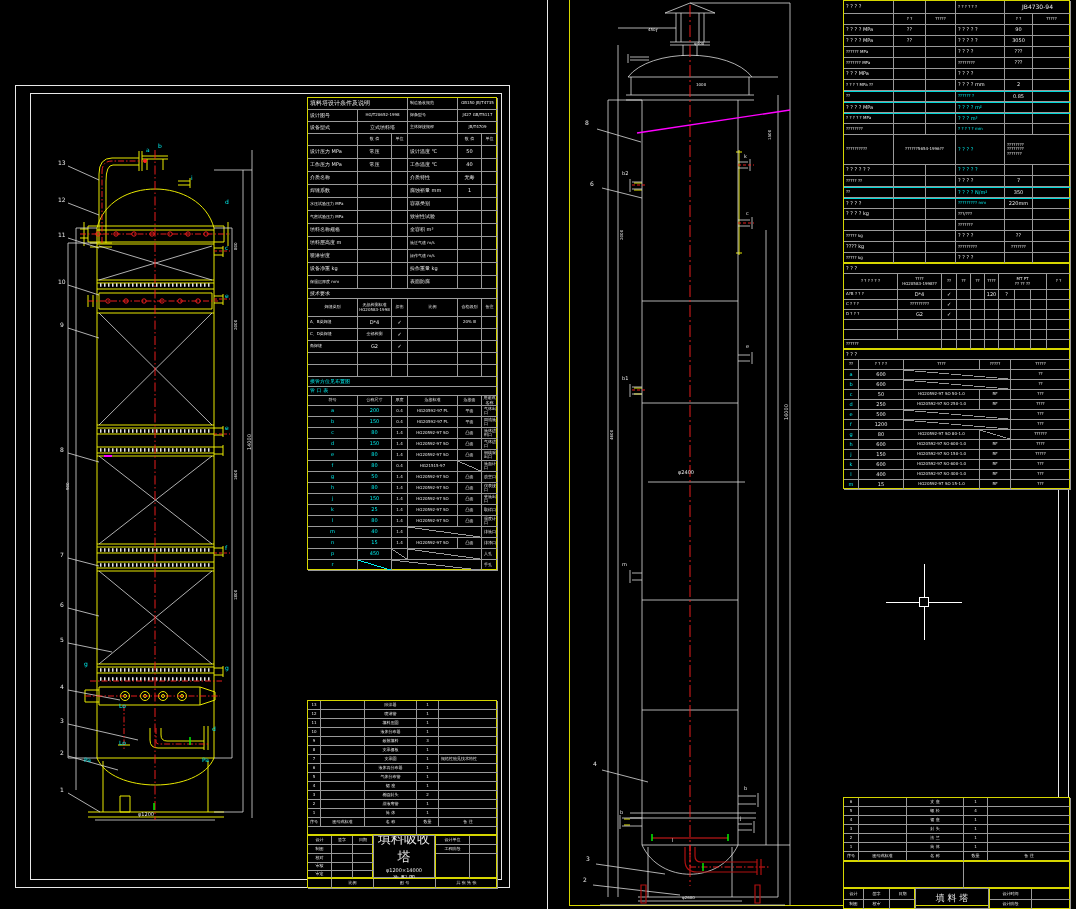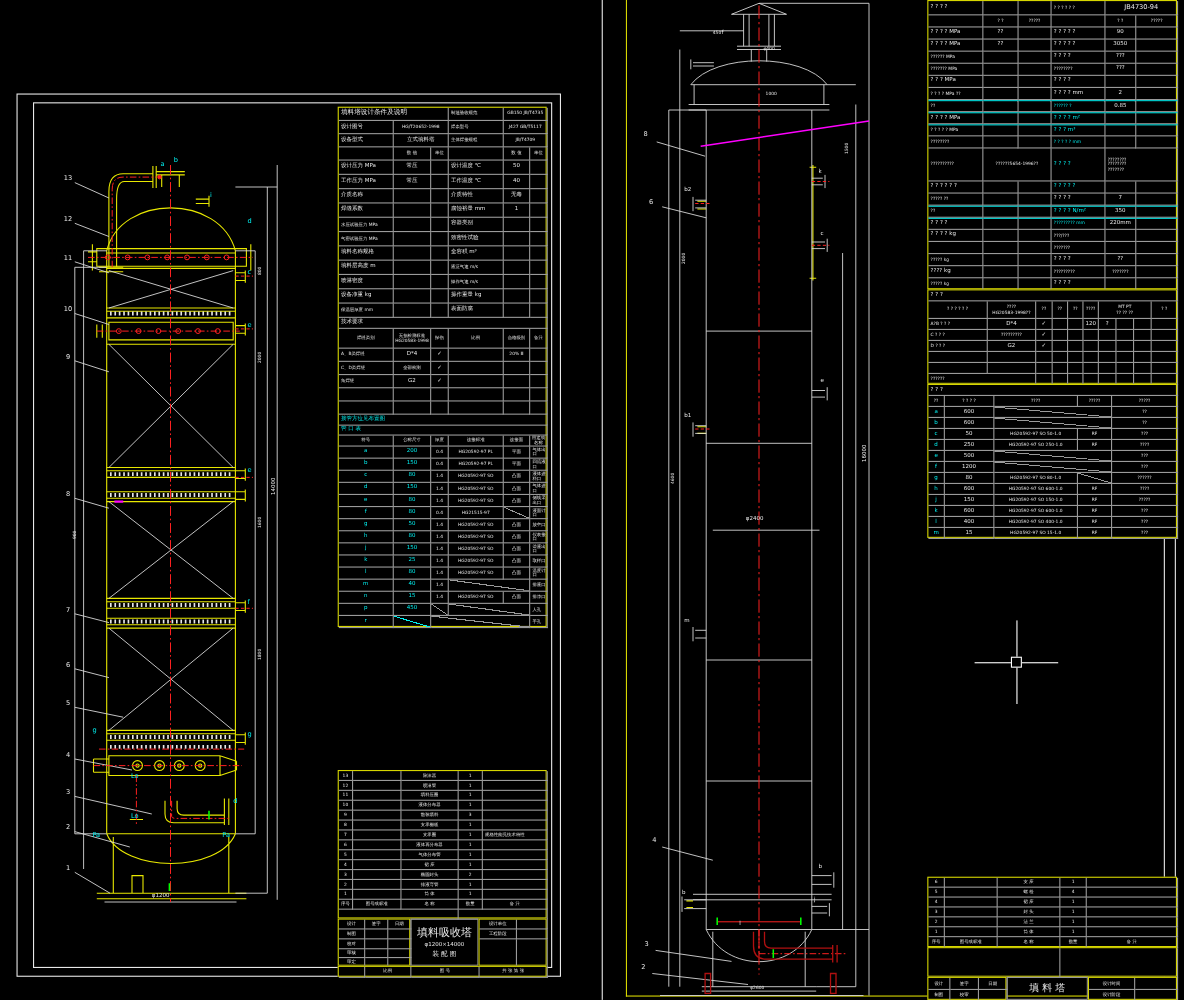--- a/index.html
+++ b/index.html
@@ -103,21 +103,21 @@
     <g stroke="#ff00ff" stroke-width="1.4" fill="none">
       <path d="M637,133 L790,110"></path>
       <path d="M104,456 H112" stroke-width="2"></path>
     </g>
     <g stroke="#00ff00" stroke-width="1.4" fill="none">
       <path d="M652,834V841 M728,834V841 M703,863V871 M154,803V810 M190,737V745"></path>
     </g>
   </svg>
 
   <div class="tblock" style="left:373px;top:835px;width:62px;height:43px;border:1px solid #9a9a9a;box-sizing:border-box;">
-    <div style="font-size:10px;">填料吸收塔</div>
+    <div style="font-size:13px;">填料吸收塔</div>
     <div style="font-size:5px;">φ1200×14000</div>
     <div style="font-size:6px;">装 配 图</div>
   </div>
   <div class="tblock" style="left:915px;top:888px;width:74px;height:21px;border:1px solid #9a9a9a;box-sizing:border-box;">
     <div style="font-size:9px;">填 料 塔</div>
   </div>
 
   <div id="crosshair">
     <div id="ch-h" style="left: 886px; top: 602px; width: 76px;"></div>
     <div id="ch-v" style="left: 924px; top: 564px; height: 76px;"></div>

